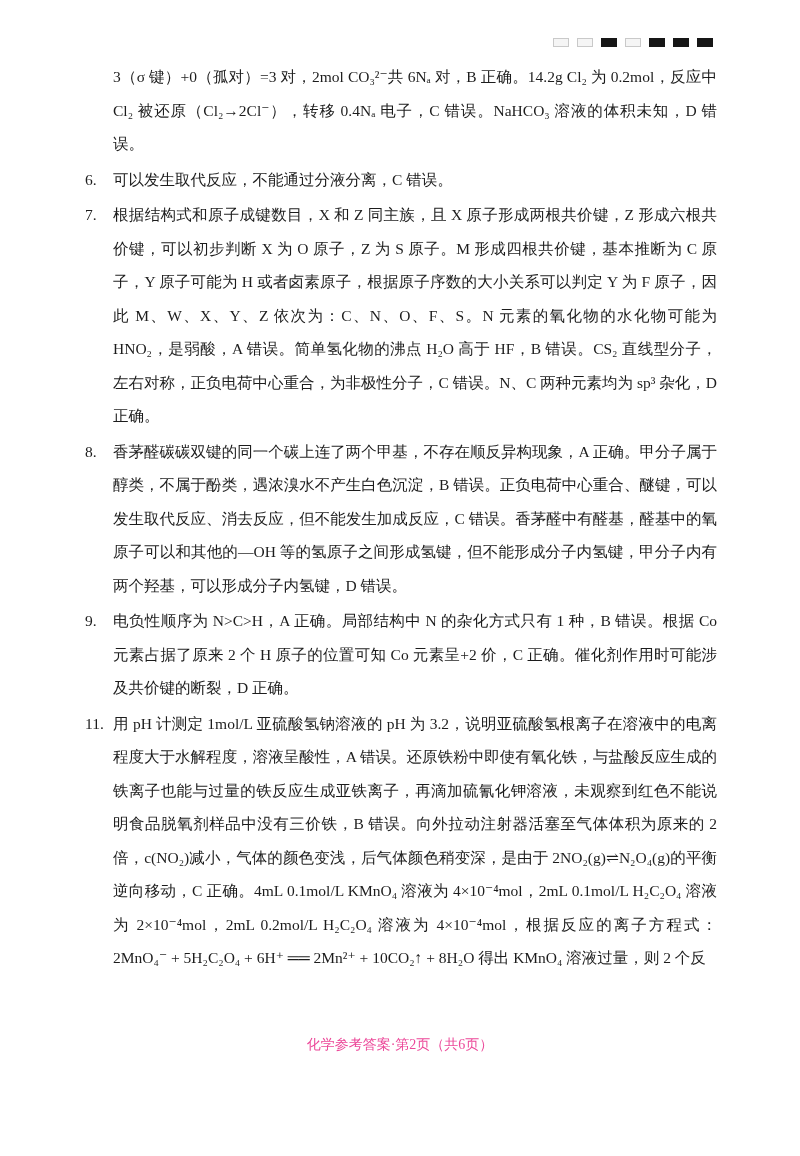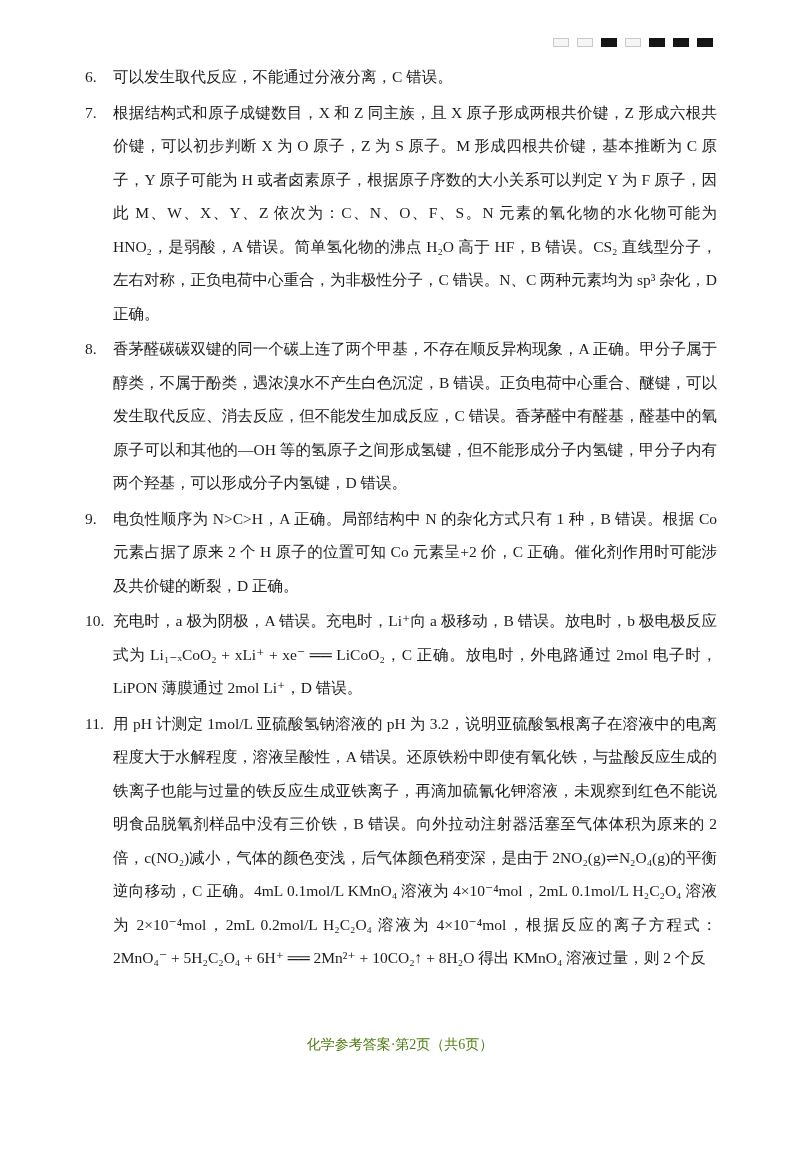--- a/index.html
+++ b/index.html
@@ -55,40 +55,44 @@
     text-align: justify;
     text-justify: inter-ideograph;
   }
   .footer {
     position: absolute;
     top: 1036px;
     left: 0;
     width: 100%;
     text-align: center;
     font-size: 14px;
-    color: #4d7c0f;
+    color: #ec4899;
   }
 </style>
 </head>
 <body>
 
 <div class="page">
 
   <div class="reg-marks">
     <span class="mark"></span>
     <span class="mark"></span>
     <span class="mark filled"></span>
     <span class="mark"></span>
     <span class="mark filled"></span>
     <span class="mark filled"></span>
     <span class="mark filled"></span>
   </div>
 
   <div class="content">
 
+    <div class="item">
+      <span class="num"></span>
+      <div class="txt">3（σ 键）+0（孤对）=3 对，2mol CO₃²⁻共 6Nₐ 对，B 正确。14.2g Cl₂ 为 0.2mol，反应中 Cl₂ 被还原（Cl₂→2Cl⁻），转移 0.4Nₐ 电子，C 错误。NaHCO₃ 溶液的体积未知，D 错误。</div>
+    </div>
 
     <div class="item">
       <span class="num">6.</span>
       <div class="txt">可以发生取代反应，不能通过分液分离，C 错误。</div>
     </div>
 
     <div class="item">
       <span class="num">7.</span>
       <div class="txt">根据结构式和原子成键数目，X 和 Z 同主族，且 X 原子形成两根共价键，Z 形成六根共价键，可以初步判断 X 为 O 原子，Z 为 S 原子。M 形成四根共价键，基本推断为 C 原子，Y 原子可能为 H 或者卤素原子，根据原子序数的大小关系可以判定 Y 为 F 原子，因此 M、W、X、Y、Z 依次为：C、N、O、F、S。N 元素的氧化物的水化物可能为 HNO₂，是弱酸，A 错误。简单氢化物的沸点 H₂O 高于 HF，B 错误。CS₂ 直线型分子，左右对称，正负电荷中心重合，为非极性分子，C 错误。N、C 两种元素均为 sp³ 杂化，D 正确。</div>
     </div>
@@ -96,24 +100,20 @@
     <div class="item">
       <span class="num">8.</span>
       <div class="txt">香茅醛碳碳双键的同一个碳上连了两个甲基，不存在顺反异构现象，A 正确。甲分子属于醇类，不属于酚类，遇浓溴水不产生白色沉淀，B 错误。正负电荷中心重合、醚键，可以发生取代反应、消去反应，但不能发生加成反应，C 错误。香茅醛中有醛基，醛基中的氧原子可以和其他的—OH 等的氢原子之间形成氢键，但不能形成分子内氢键，甲分子内有两个羟基，可以形成分子内氢键，D 错误。</div>
     </div>
 
     <div class="item">
       <span class="num">9.</span>
       <div class="txt">电负性顺序为 N&gt;C&gt;H，A 正确。局部结构中 N 的杂化方式只有 1 种，B 错误。根据 Co 元素占据了原来 2 个 H 原子的位置可知 Co 元素呈+2 价，C 正确。催化剂作用时可能涉及共价键的断裂，D 正确。</div>
     </div>
 
-    <div class="item">
-      <span class="num">10.</span>
-      <div class="txt">充电时，a 极为阴极，A 错误。充电时，Li⁺向 a 极移动，B 错误。放电时，b 极电极反应式为 Li₁₋ₓCoO₂ + xLi⁺ + xe⁻ ══ LiCoO₂，C 正确。放电时，外电路通过 2mol 电子时，LiPON 薄膜通过 2mol Li⁺，D 错误。</div>
-    </div>
 
     <div class="item">
       <span class="num">11.</span>
       <div class="txt">用 pH 计测定 1mol/L 亚硫酸氢钠溶液的 pH 为 3.2，说明亚硫酸氢根离子在溶液中的电离程度大于水解程度，溶液呈酸性，A 错误。还原铁粉中即使有氧化铁，与盐酸反应生成的铁离子也能与过量的铁反应生成亚铁离子，再滴加硫氰化钾溶液，未观察到红色不能说明食品脱氧剂样品中没有三价铁，B 错误。向外拉动注射器活塞至气体体积为原来的 2 倍，c(NO₂)减小，气体的颜色变浅，后气体颜色稍变深，是由于 2NO₂(g)⇌N₂O₄(g)的平衡逆向移动，C 正确。4mL 0.1mol/L KMnO₄ 溶液为 4×10⁻⁴mol，2mL 0.1mol/L H₂C₂O₄ 溶液为 2×10⁻⁴mol，2mL 0.2mol/L H₂C₂O₄ 溶液为 4×10⁻⁴mol，根据反应的离子方程式：2MnO₄⁻ + 5H₂C₂O₄ + 6H⁺ ══ 2Mn²⁺ + 10CO₂↑ + 8H₂O 得出 KMnO₄ 溶液过量，则 2 个反</div>
     </div>
 
   </div>
 
   <div class="footer">化学参考答案·第2页（共6页）</div>
 

